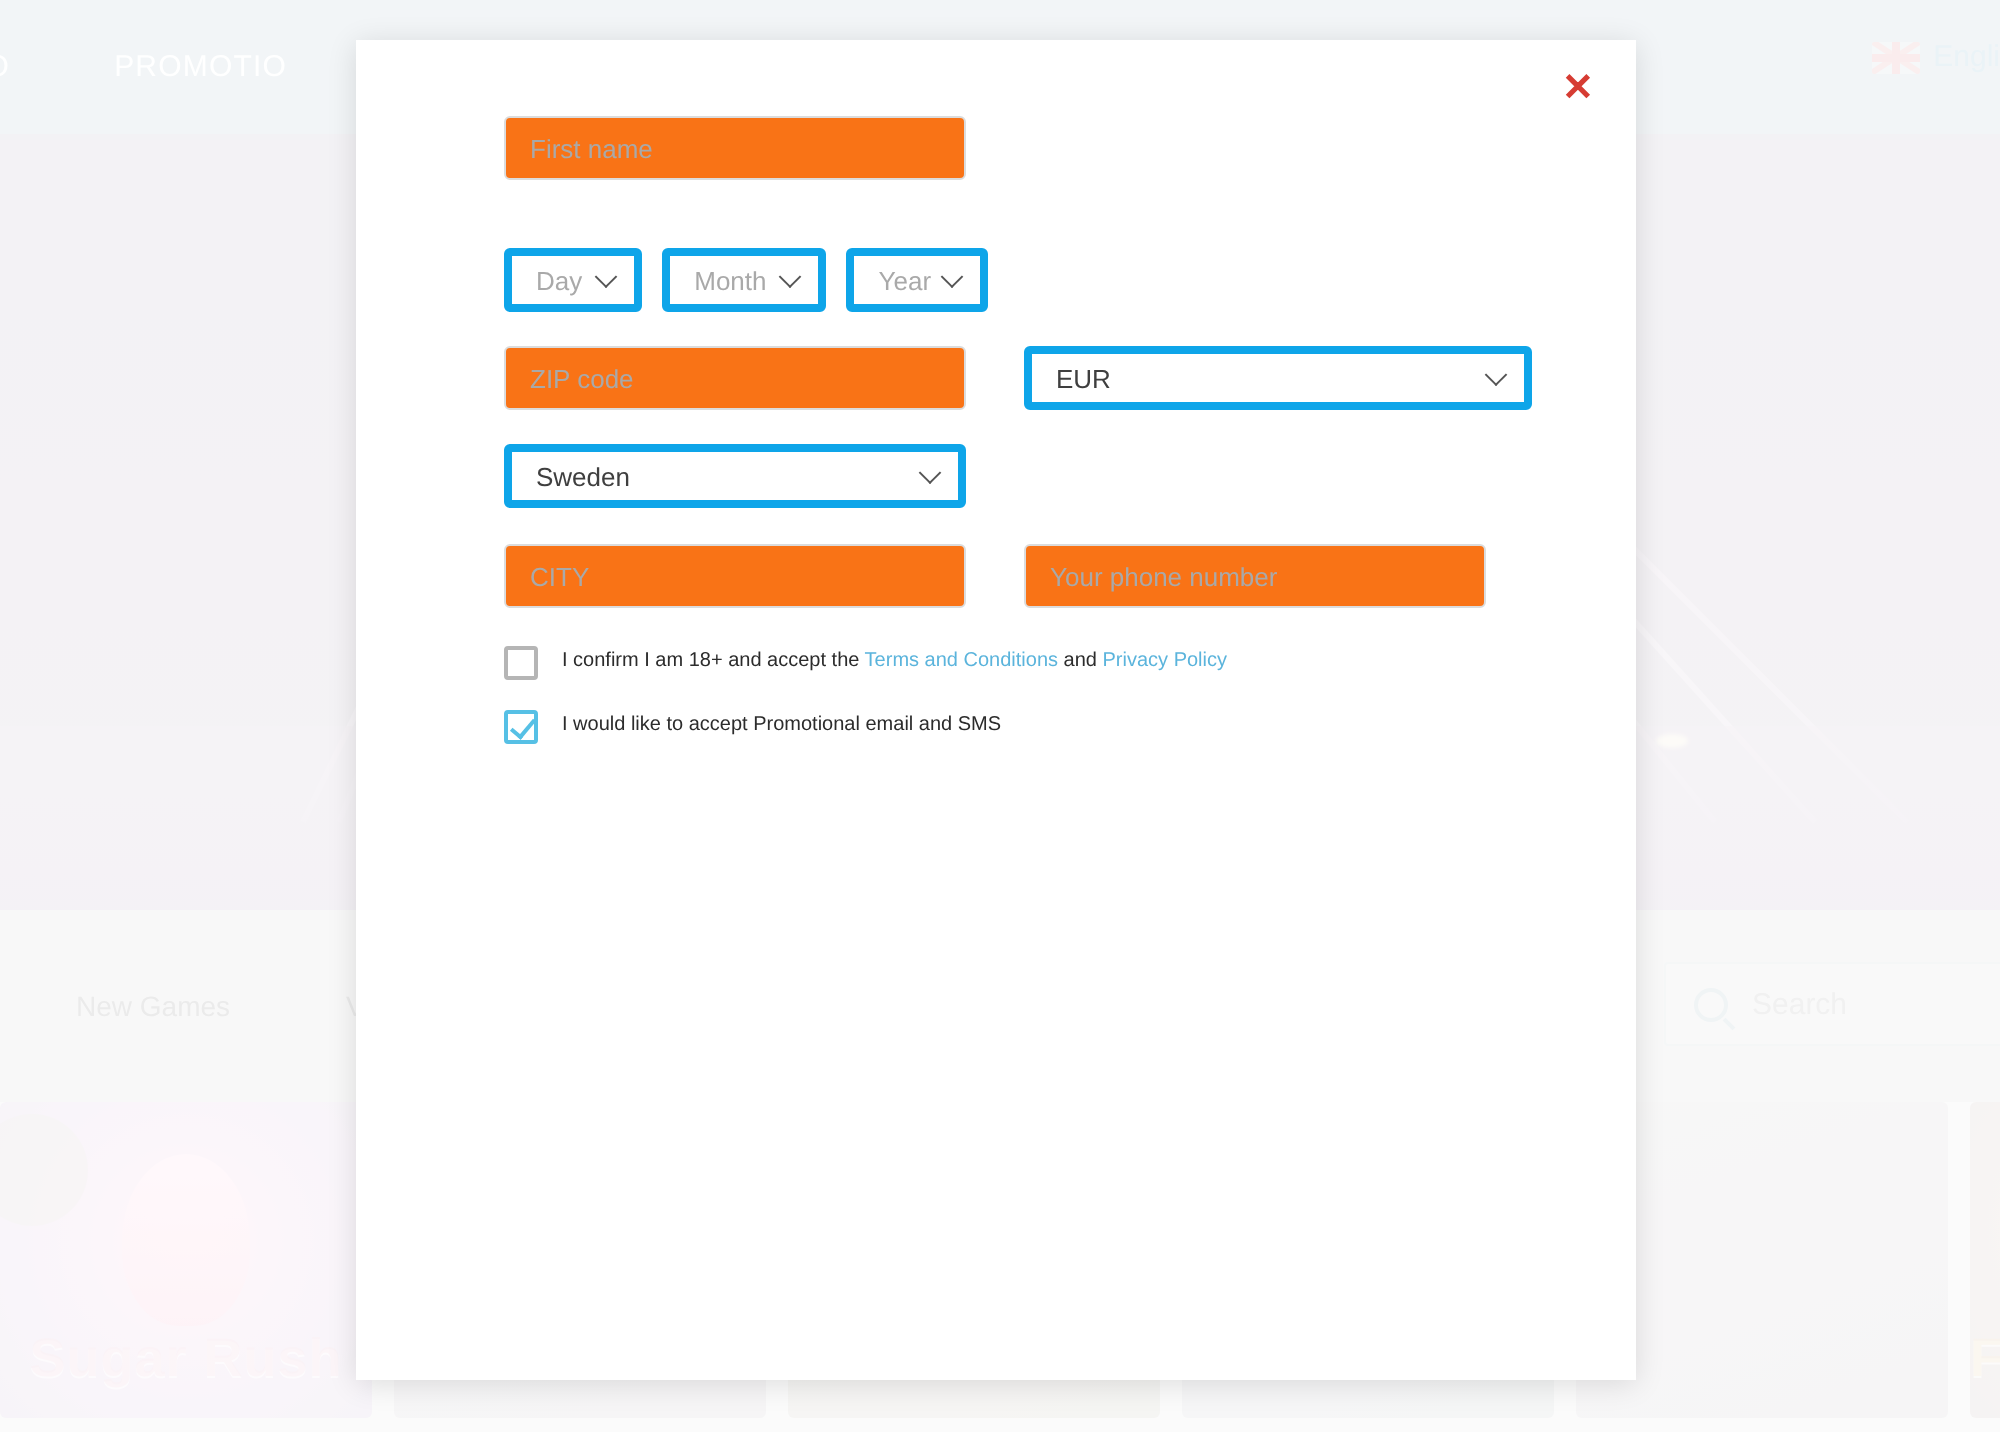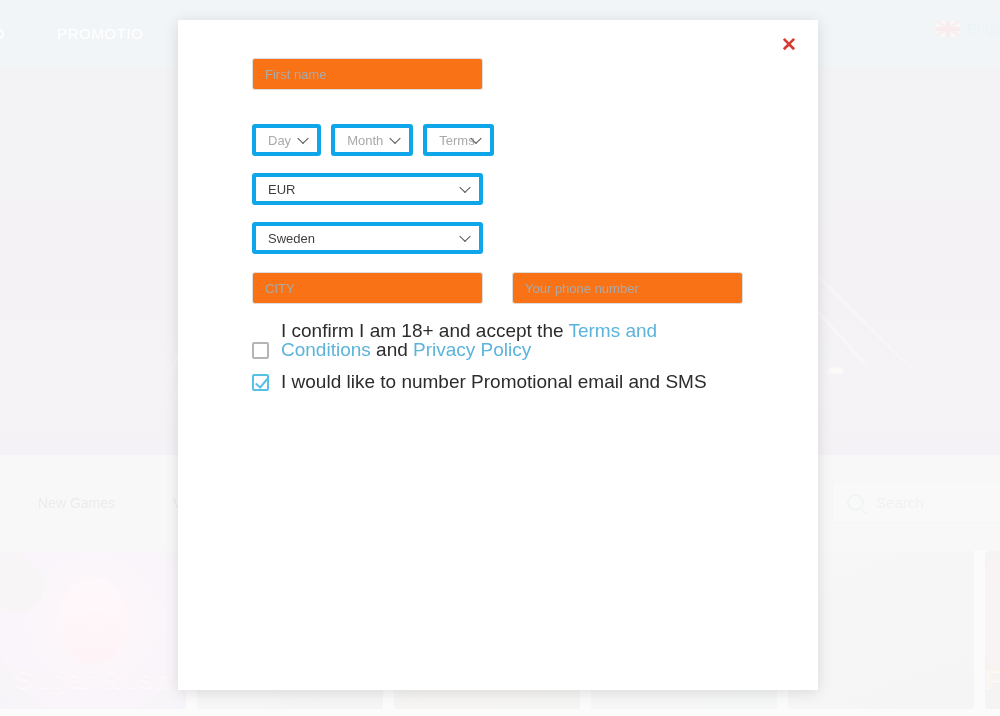--- a/index.html
+++ b/index.html
@@ -322,24 +322,24 @@
   .dob-row .sel { width: 70px; }
   .dob-row .sel:nth-child(2) { width: 84px; }
   .dob-row .sel:nth-child(3) { width: 71px; }
 
   .country-row { margin-bottom: 18px; }
   .country-row .sel { width: 231px; }
 
   
   .check-line {
     display: flex;
-    align-items: flex-end;
+    align-items: center;
     gap: 12px;
     margin-bottom: 13px;
-    font-size: 19px;
+    font-size: 10px;
     color: #2c2c2c;
     line-height: 19px;
   }
   .cbox {
     width: 17px; height: 17px;
     border: 2px solid #b5b5b5;
     border-radius: 2px;
     background: #fff;
     flex: none;
     margin-top: 1px;
@@ -478,31 +478,34 @@
           <div class="dob-row">
             <div class="sel">
               <span>Day</span>
               <span class="chev"></span>
             </div>
             <div class="sel">
               <span>Month</span>
               <span class="chev"></span>
             </div>
             <div class="sel">
-              <span>Terms</span>
+              <span>Year</span>
               <span class="chev"></span>
             </div>
           </div>
         </div>
       </div>
 
 
       <div class="row">
         <div class="col">
-          <div class="sel filled" style="width:231px">
+          <input class="field" type="text" placeholder="ZIP code" style="">
+        </div>
+        <div class="col">
+          <div class="sel filled" style="width:254px">
             <span>EUR</span>
             <span class="chev"></span>
           </div>
         </div>
       </div>
 
       <div class="row country-row">
         <div class="col">
           <div class="sel filled">
             <span>Sweden</span>
@@ -520,19 +523,19 @@
         </div>
       </div>
 
       <div class="check-line">
         <span class="cbox"></span>
         <span class="check-text"><span>I confirm I am 18+ and accept the </span><a class="link">Terms and Conditions</a><span> and </span><a class="link">Privacy Policy</a></span>
       </div>
 
       <div class="check-line">
         <span class="cbox checked"></span>
-        <span class="check-text">I would like to number Promotional email and SMS</span>
+        <span class="check-text">I would like to accept Promotional email and SMS</span>
       </div>
 
 
     </div>
   </div>
 </div>
 
 </body></html>

